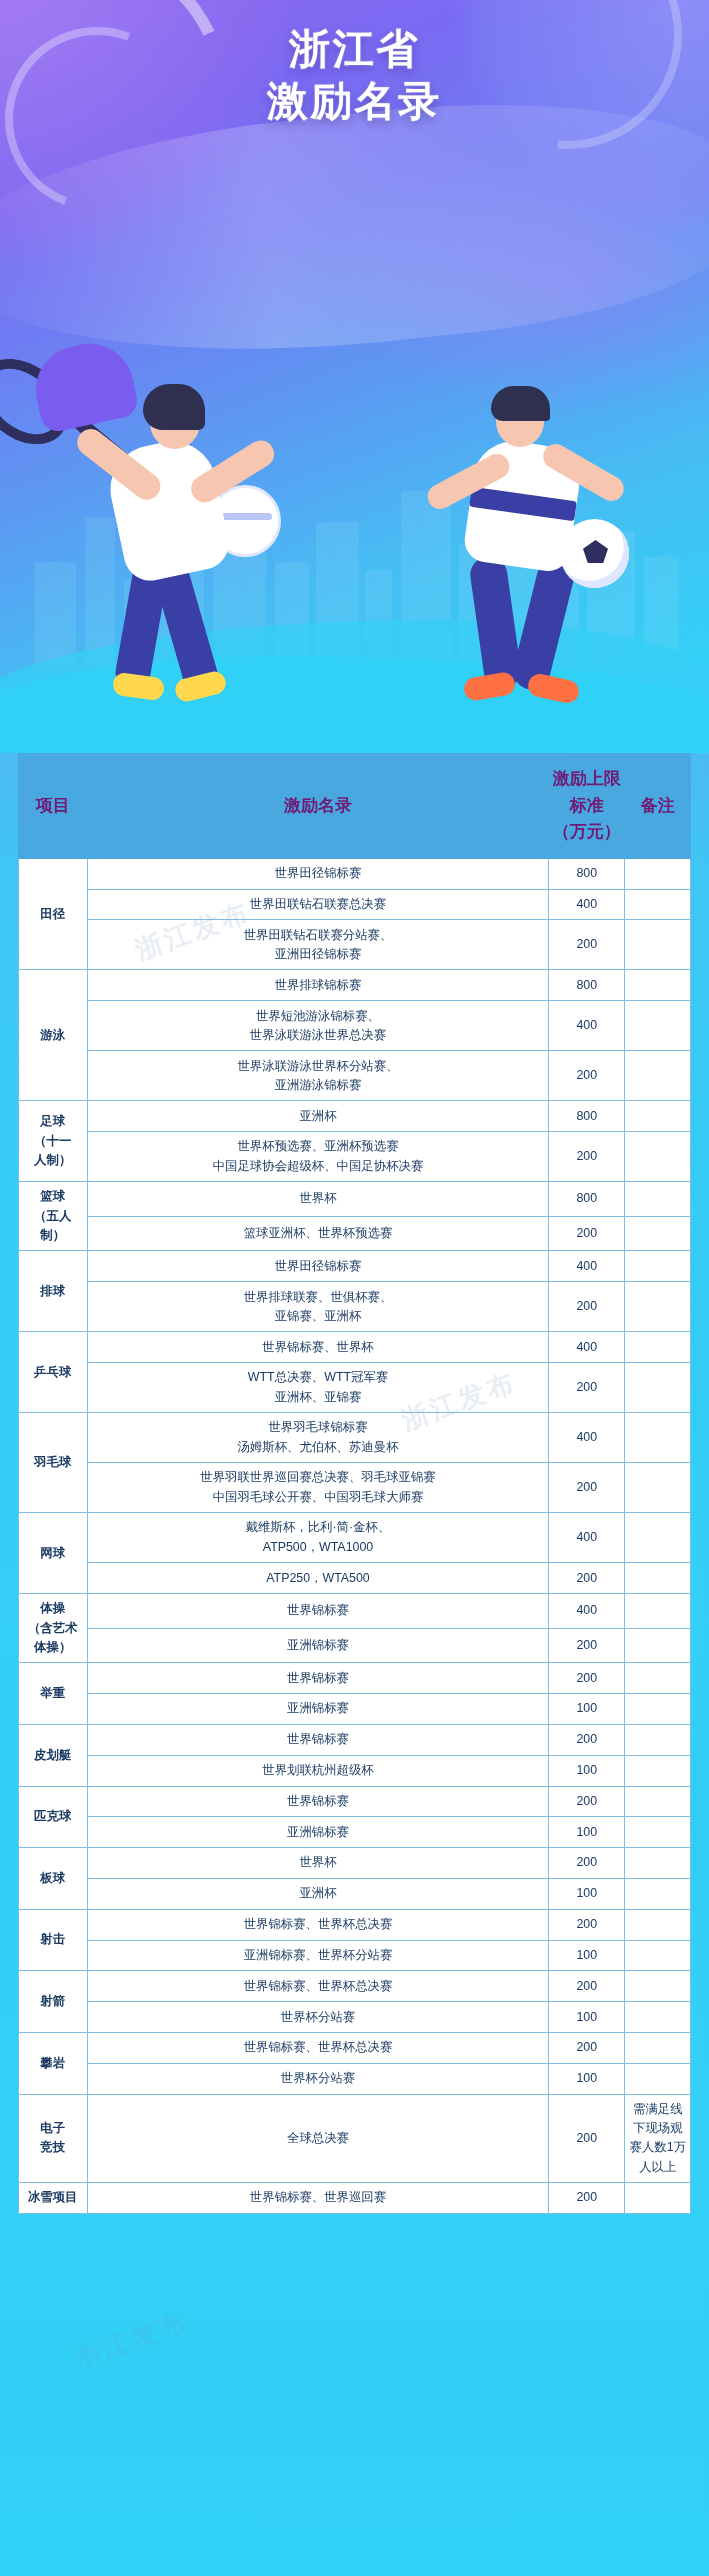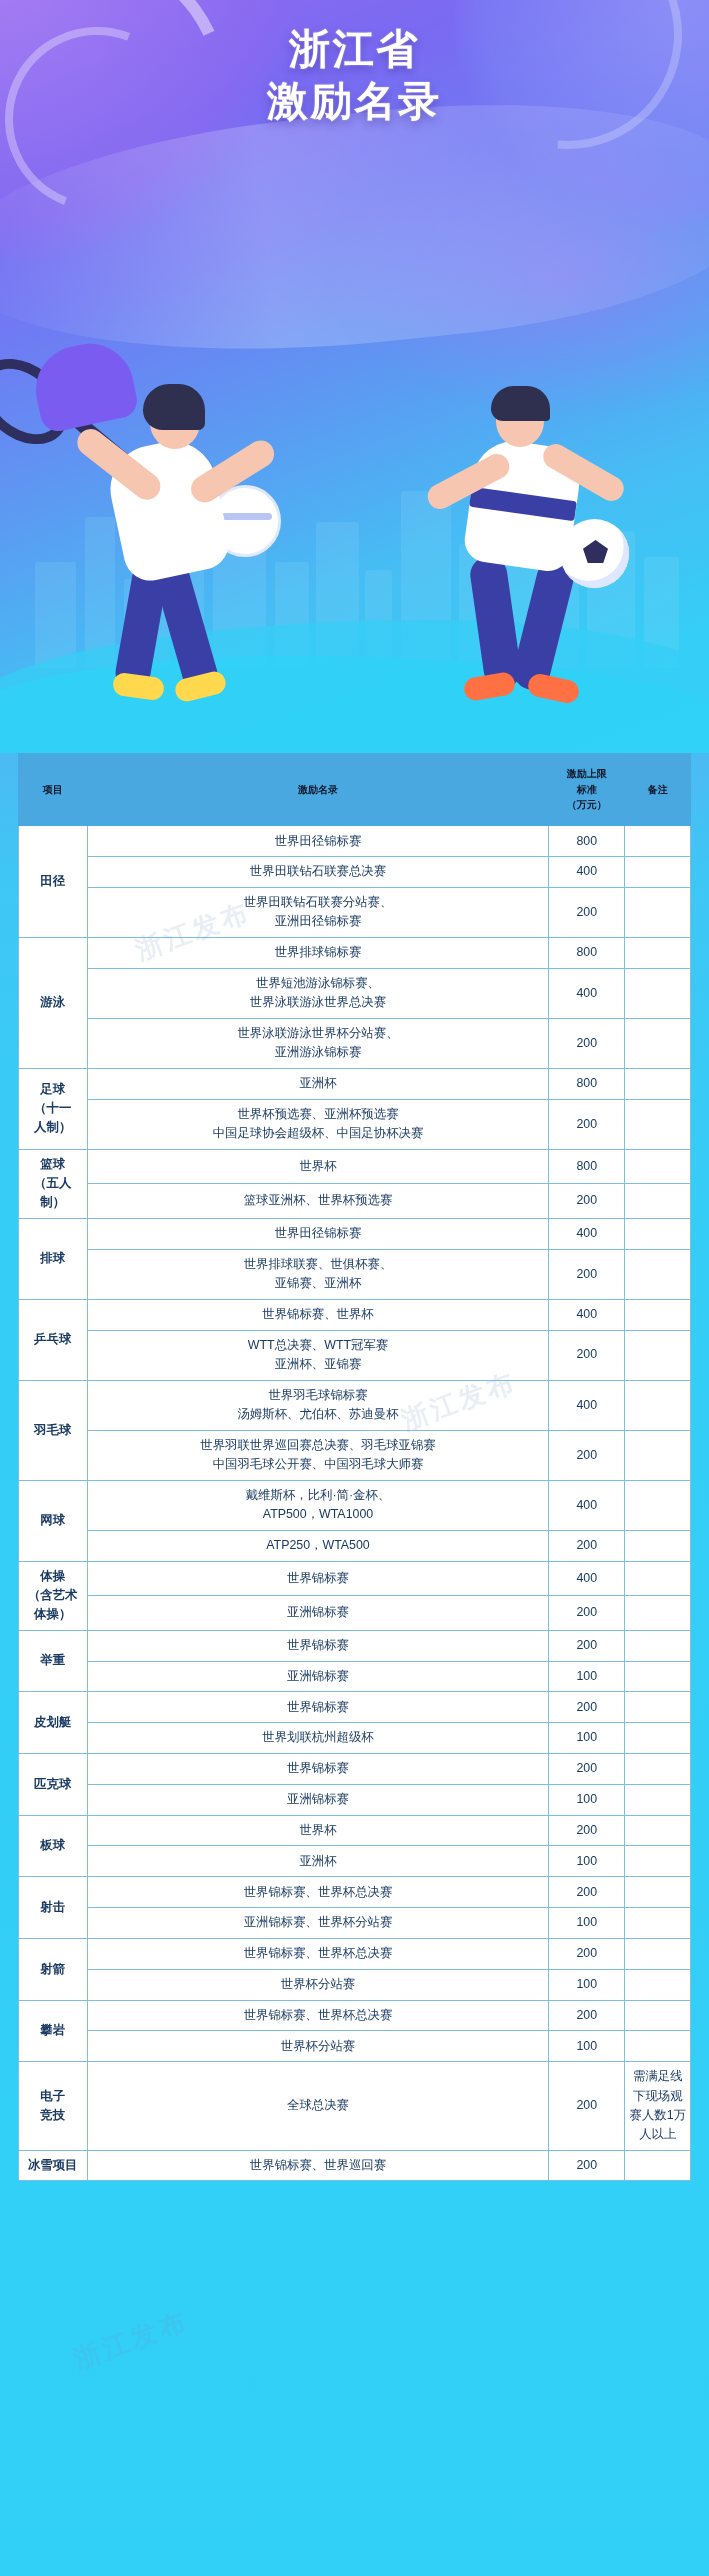--- a/index.html
+++ b/index.html
@@ -185,22 +185,22 @@
     border: 0.9px solid #7fbde6;
     text-align: center;
     vertical-align: middle;
     color: #1b3b63;
     font-size: 12.4px;
     line-height: 1.55;
     padding: 5.3px 3.5px;
   }
   table.list thead th {
     background: #4aa8e0;
-    color: #0f172a;
-    font-size: 10px;
+    color: #701a75;
+    font-size: 17px;
     font-weight: bold;
     padding: 12.4px 3.5px;
     border-color: #4aa8e0;
   }
   col.c-cat { width: 69px; }
   col.c-name { width: auto; }
   col.c-cap { width: 76px; }
   col.c-note { width: 66px; }
 
   td.cat { font-size: 13.3px; font-weight: bold; }

